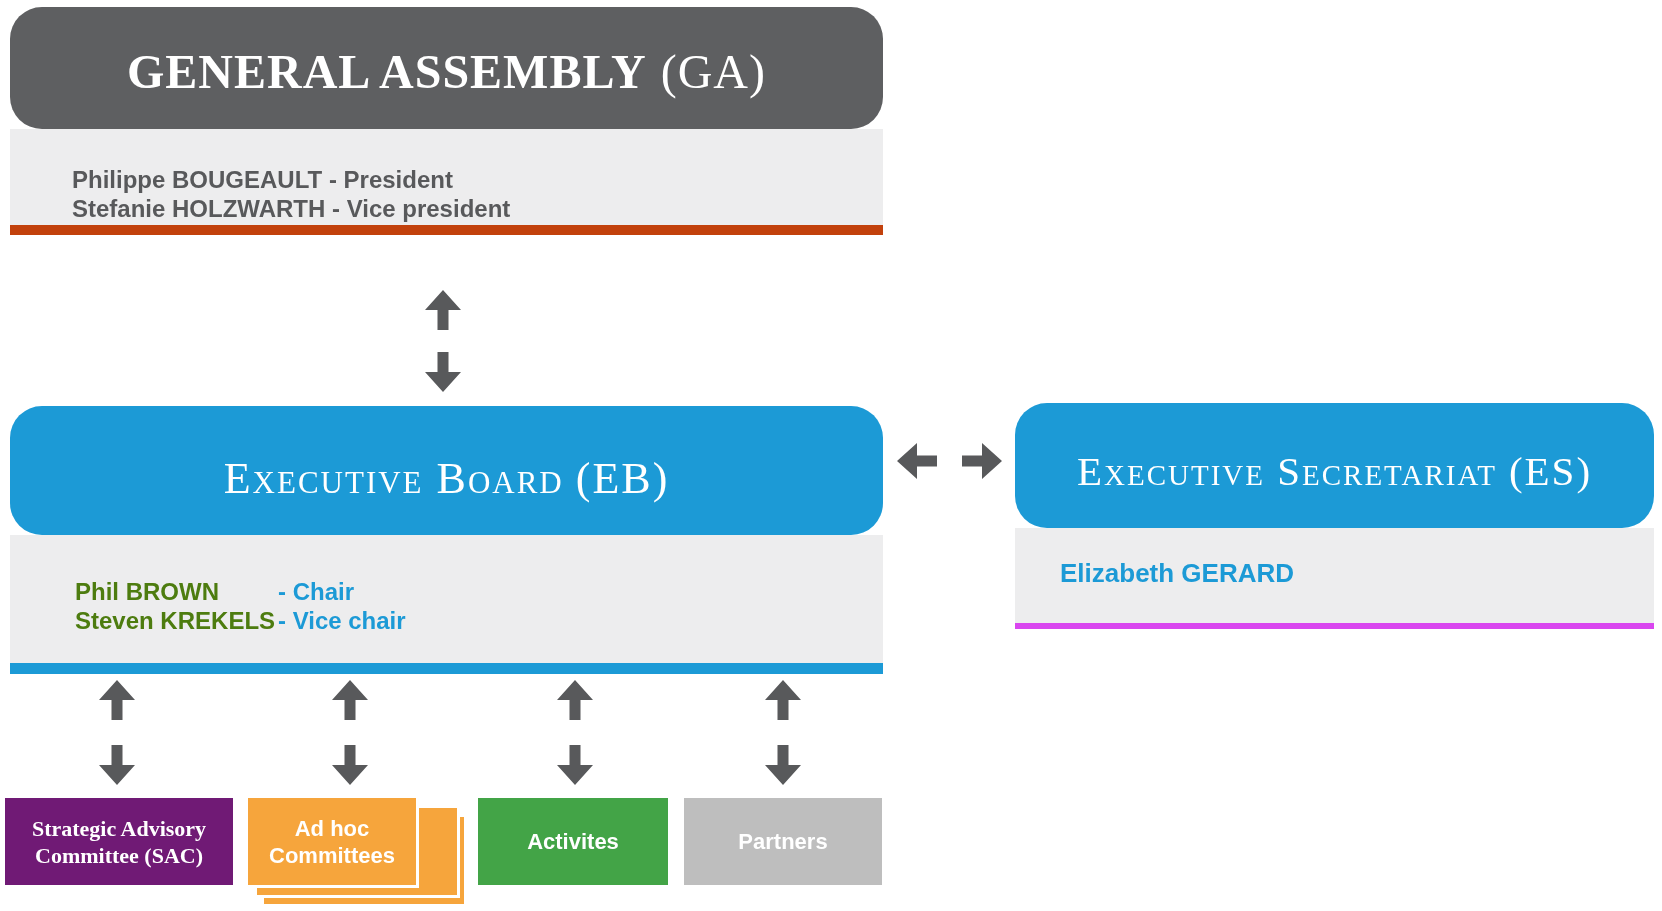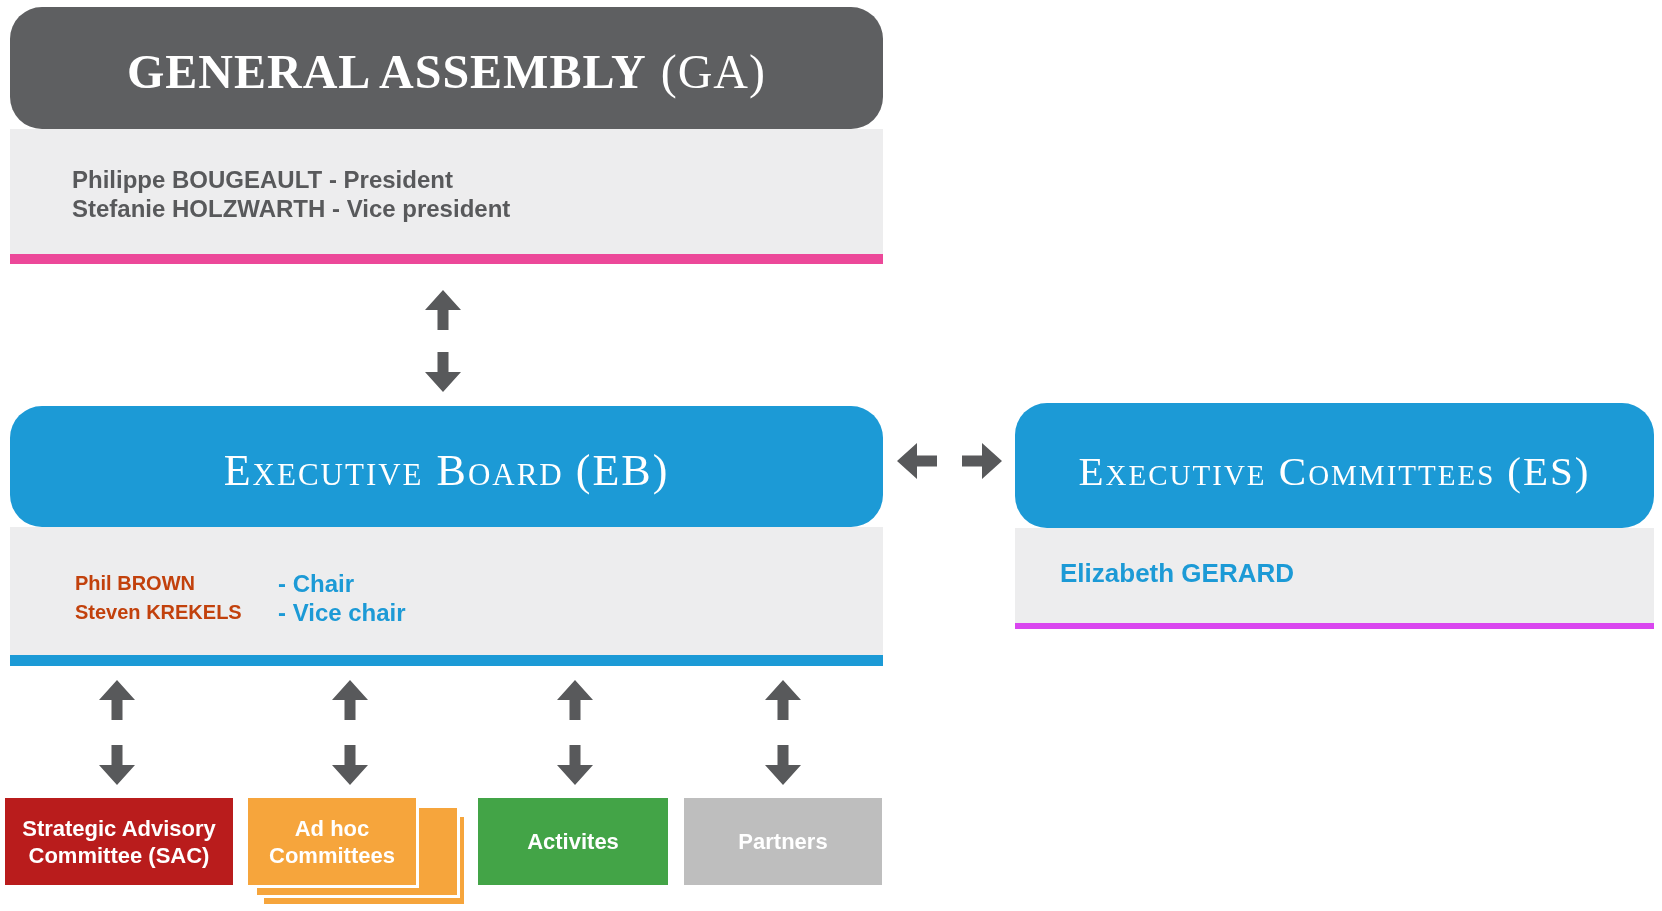--- a/index.html
+++ b/index.html
@@ -22,41 +22,41 @@
 
   
   .ga{left:10px;top:7px;width:873px;}
   .ga .org-header{
     height:116px;background:#5E5F61;
     font-size:48px;font-weight:700;letter-spacing:1px;
     padding-top:6px;
   }
   .ga .org-header .abbr{font-weight:400;margin-left:14px;text-align:right;}
   .ga .org-body{
-    height:135px;padding:36px 20px 0 62px;
-    border-bottom:10px solid #ec4899;
+    height:106px;padding:36px 20px 0 62px;
+    border-bottom:10px solid #c2410c;
   }
   .member-line{
     color:#58595B;font-size:24px;font-weight:700;line-height:29px;
   }
 
   
   .eb{left:10px;top:406px;width:873px;}
   .eb .org-header{
     height:113px;background:#1C9AD6;
     font-size:44px;font-weight:400;font-variant:small-caps;letter-spacing:2px;
-    padding-top:8px;
+    padding-top:16px;
   }
   .eb .org-body{
     height:139px;padding:42px 20px 0 65px;
     border-bottom:11px solid #1C9AD6;
   }
   .eb-row{display:flex;line-height:29px;}
   .eb-name{
-    width:203px;color:#c2410c;font-size:20px;font-weight:700;
+    width:203px;color:#4d7c0f;font-size:24px;font-weight:700;
   }
   .eb-role{color:#1C9AD6;font-size:24px;font-weight:700;}
 
   
   .es{left:1015px;top:403px;width:639px;}
   .es .org-header{
     height:115px;background:#1C9AD6;
     font-size:41px;font-weight:400;font-variant:small-caps;letter-spacing:2px;
     padding-top:10px;
   }
@@ -70,21 +70,21 @@
   .arrow{position:absolute;}
   .arrow svg{display:block;}
 
   
   .bbox{
     position:absolute;top:798px;height:87px;
     display:flex;align-items:center;justify-content:center;text-align:center;
     color:#ffffff;font-size:22px;font-weight:700;line-height:27px;
     box-sizing:border-box;padding:0 12px;
   }
-  .sac{left:5px;width:228px;background:#b91c1c;}
+  .sac{left:5px;width:228px;background:#701a75;font-family:Liberation Serif, serif;}
   .adhoc{left:248px;width:168px;background:#F6A53C;outline:3px solid #ffffff;z-index:3;}
   .adhoc-layer{
     position:absolute;width:200px;height:87px;background:#F6A53C;
   }
   .adhoc-l2{left:257px;top:808px;outline:3px solid #ffffff;z-index:2;}
   .adhoc-l3{left:264px;top:817px;z-index:1;}
   .activities{left:478px;width:190px;background:#43A447;}
   .partners{left:684px;width:198px;background:#BEBEBE;}
 </style>
 </head>
@@ -137,21 +137,21 @@
       </svg>
   </div>
   <div class="arrow" style="left:962px;top:443px;">
     <svg width="40" height="36" viewBox="0 0 40 36">
         <path d="M40 18 L20 0 L20 12.5 L0 12.5 L0 23.5 L20 23.5 L20 36 Z" fill="#58595B"></path>
       </svg>
   </div>
 
   <section class="org-box es">
     <header class="org-header">
-      <span>Executive Committees</span>
+      <span>Executive Secretariat</span>
       <span class="abbr" style="margin-left:12px;">(ES)</span>
     </header>
     <div class="org-body">
       <div class="es-name">Elizabeth GERARD</div>
     </div>
   </section>
 
   <div class="arrow" style="left:99px;top:680px;">
     <svg width="36" height="40" viewBox="0 0 36 40">
         <path d="M18 0 L36 20 L23.5 20 L23.5 40 L12.5 40 L12.5 20 L0 20 Z" fill="#58595B"></path>

